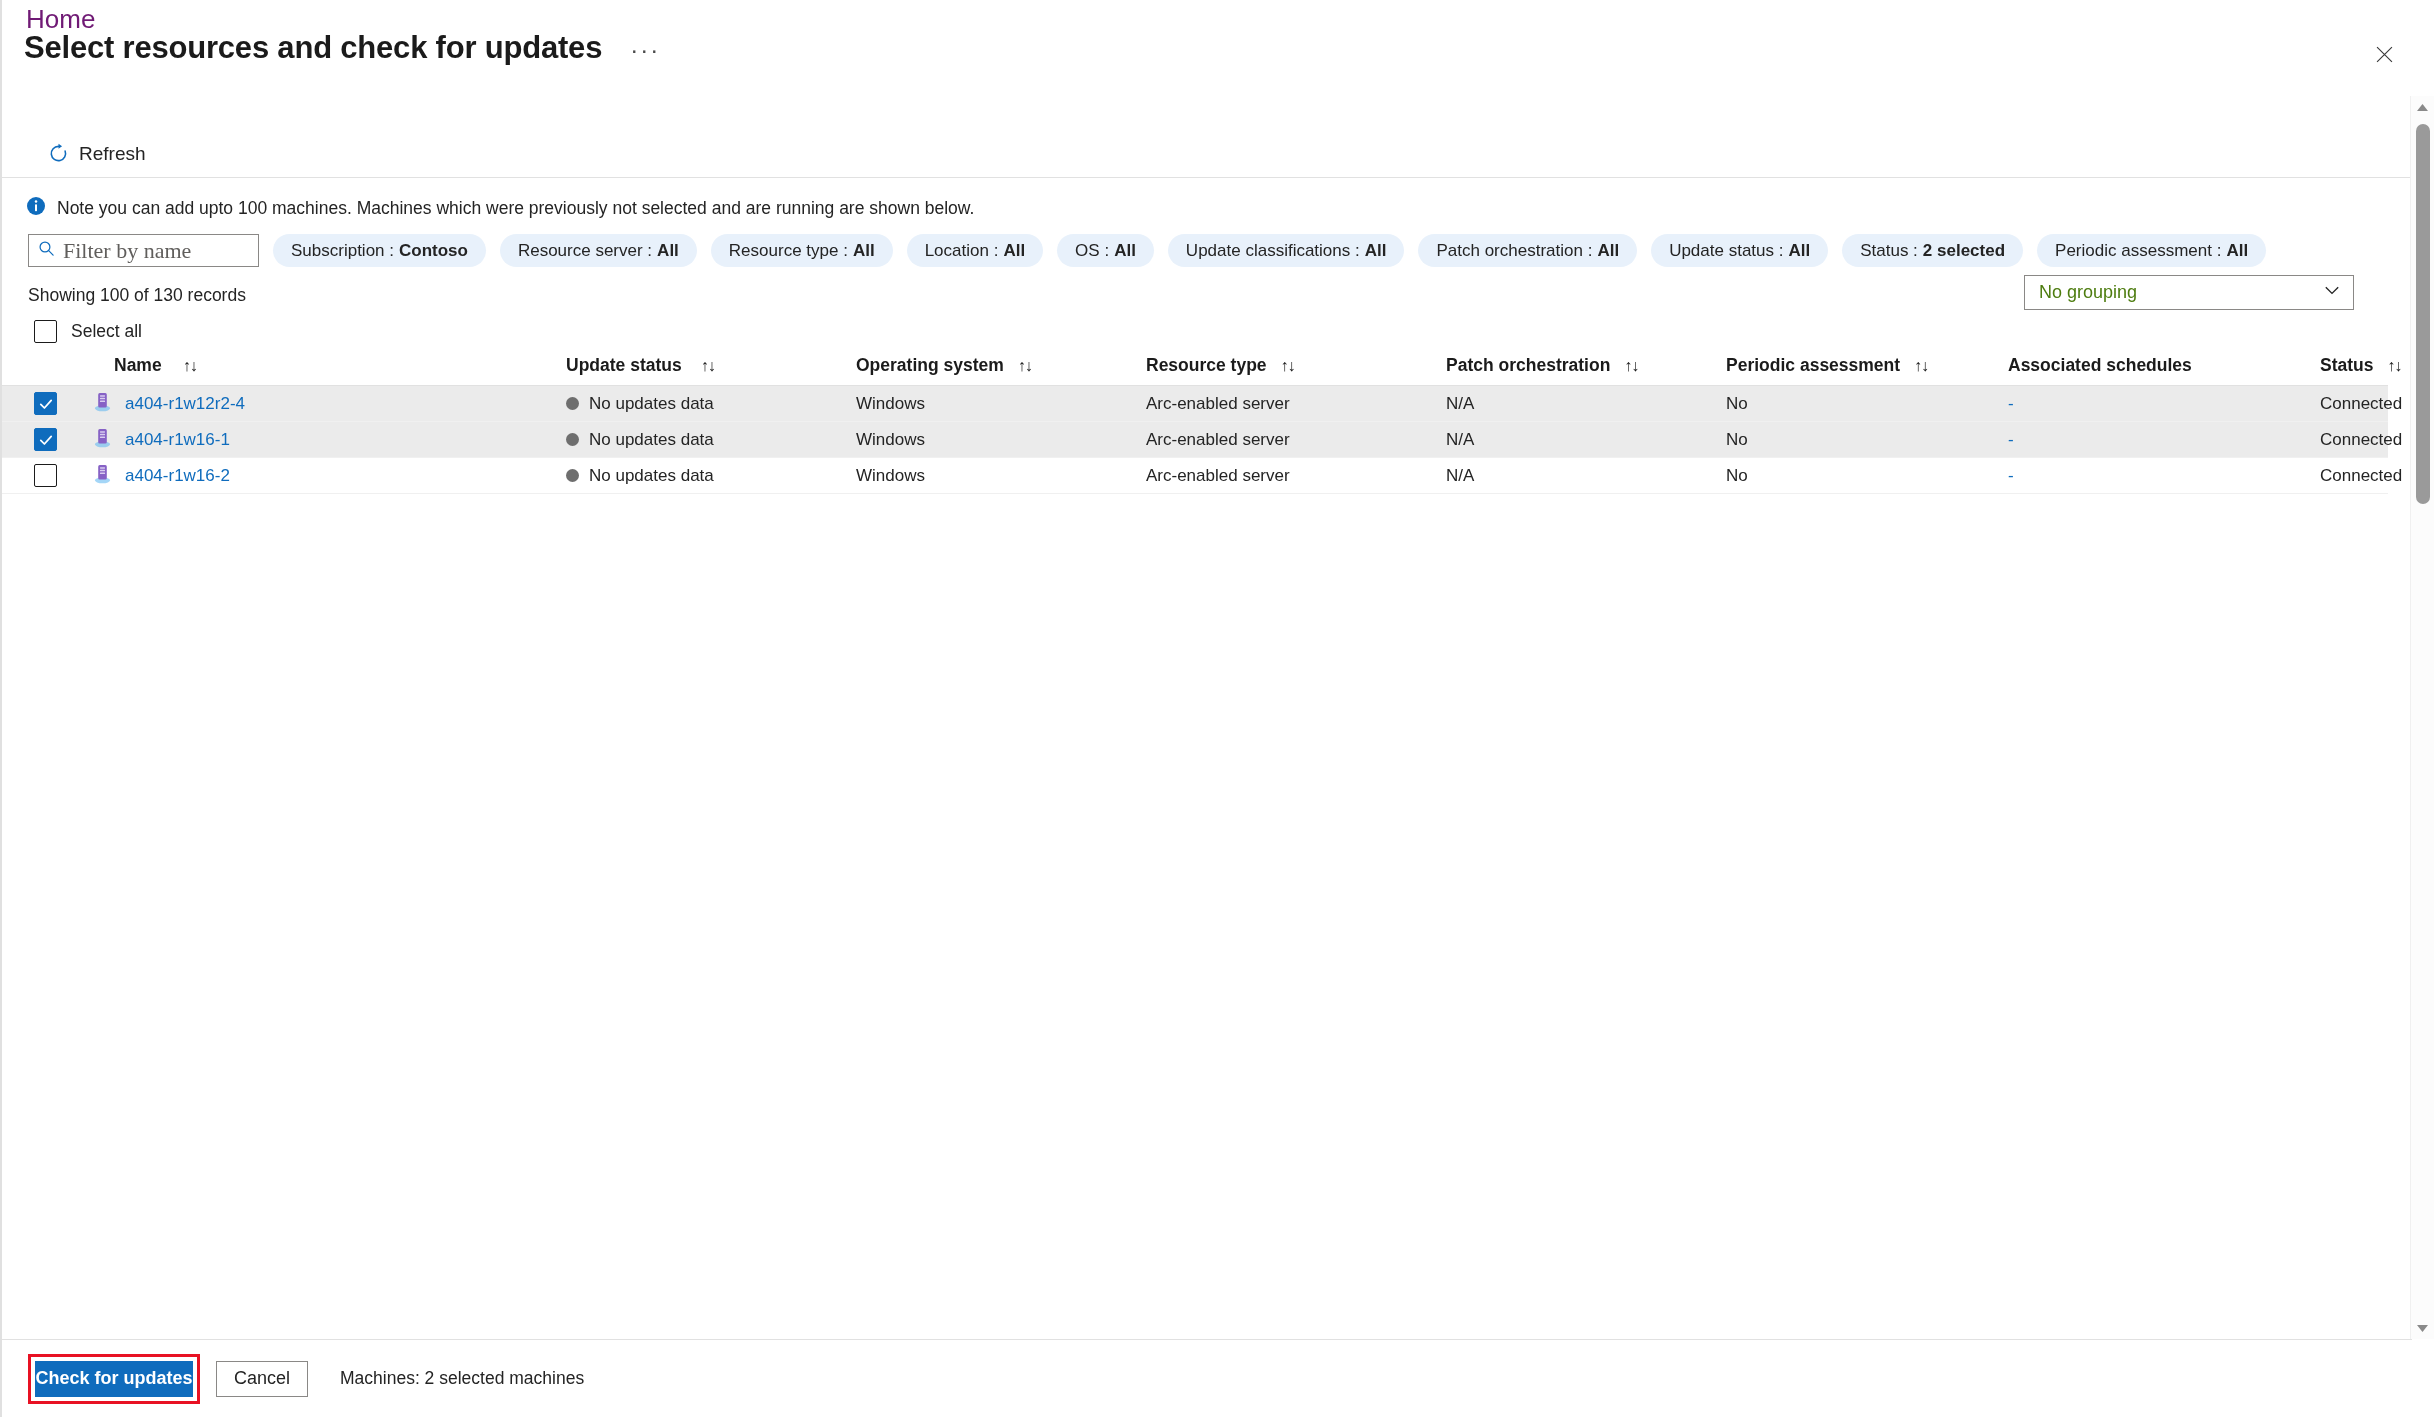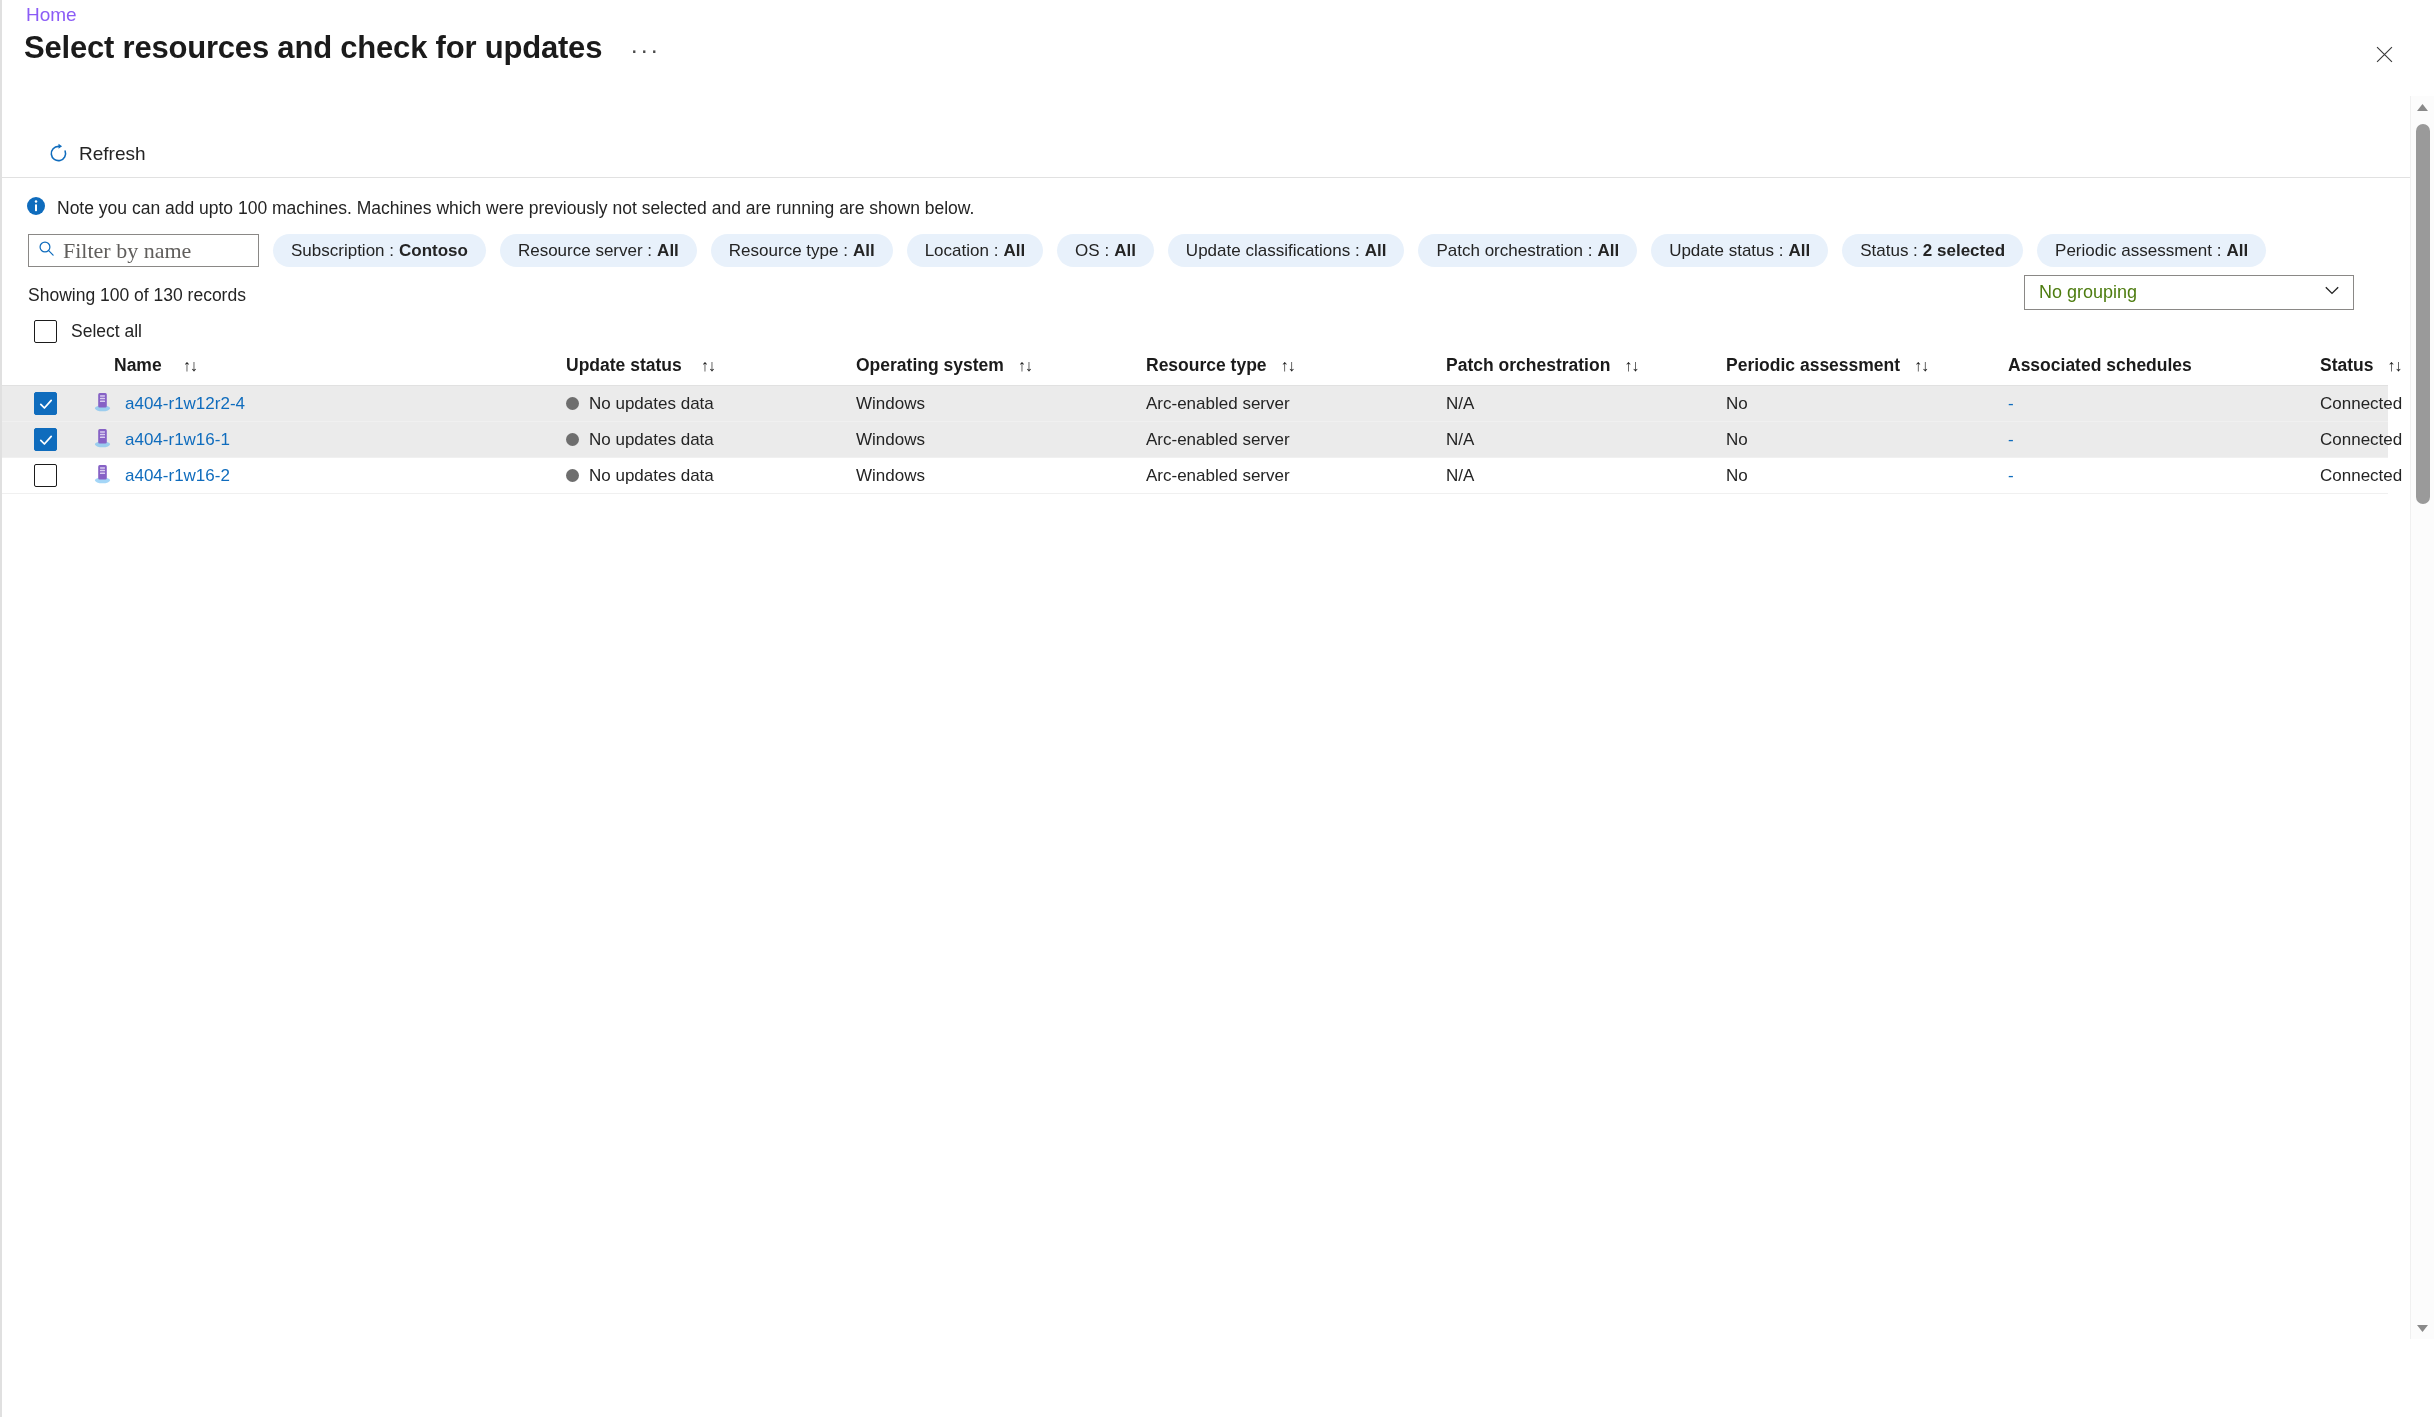--- a/index.html
+++ b/index.html
@@ -17,22 +17,22 @@
     height: 1417px;
     background: #ffffff;
     border-left: 2px solid #e0e0e0;
     overflow: hidden;
   }
 
   
   .breadcrumb {
     position: absolute;
     left: 24px; top: 4px;
-    font-size: 19px;
-    color: #8b5cf6;
+    font-size: 26px;
+    color: #701a75;
     cursor: pointer;
   }
   .title-row {
     position: absolute;
     left: 22px; top: 30px;
     display: flex;
     align-items: baseline;
     gap: 22px;
   }
   .blade-title {
@@ -562,14 +562,21 @@
     <div class="sb-track">
       <div class="sb-thumb"></div>
     </div>
     <div class="sb-arrow">
       <svg viewBox="0 0 13 9" aria-hidden="true">
           <path d="M6.5 8 L1 1 L12 1 Z" fill="#8a8a8a"></path>
         </svg>
     </div>
   </div>
 
+  <div class="footer">
+    <span class="primary-wrap">
+      <button class="btn-primary">Check for updates</button>
+    </span>
+    <button class="btn-secondary">Cancel</button>
+    <span class="footer-note">Machines: 2 selected machines</span>
+  </div>
 
 </div>
 
 </body></html>

